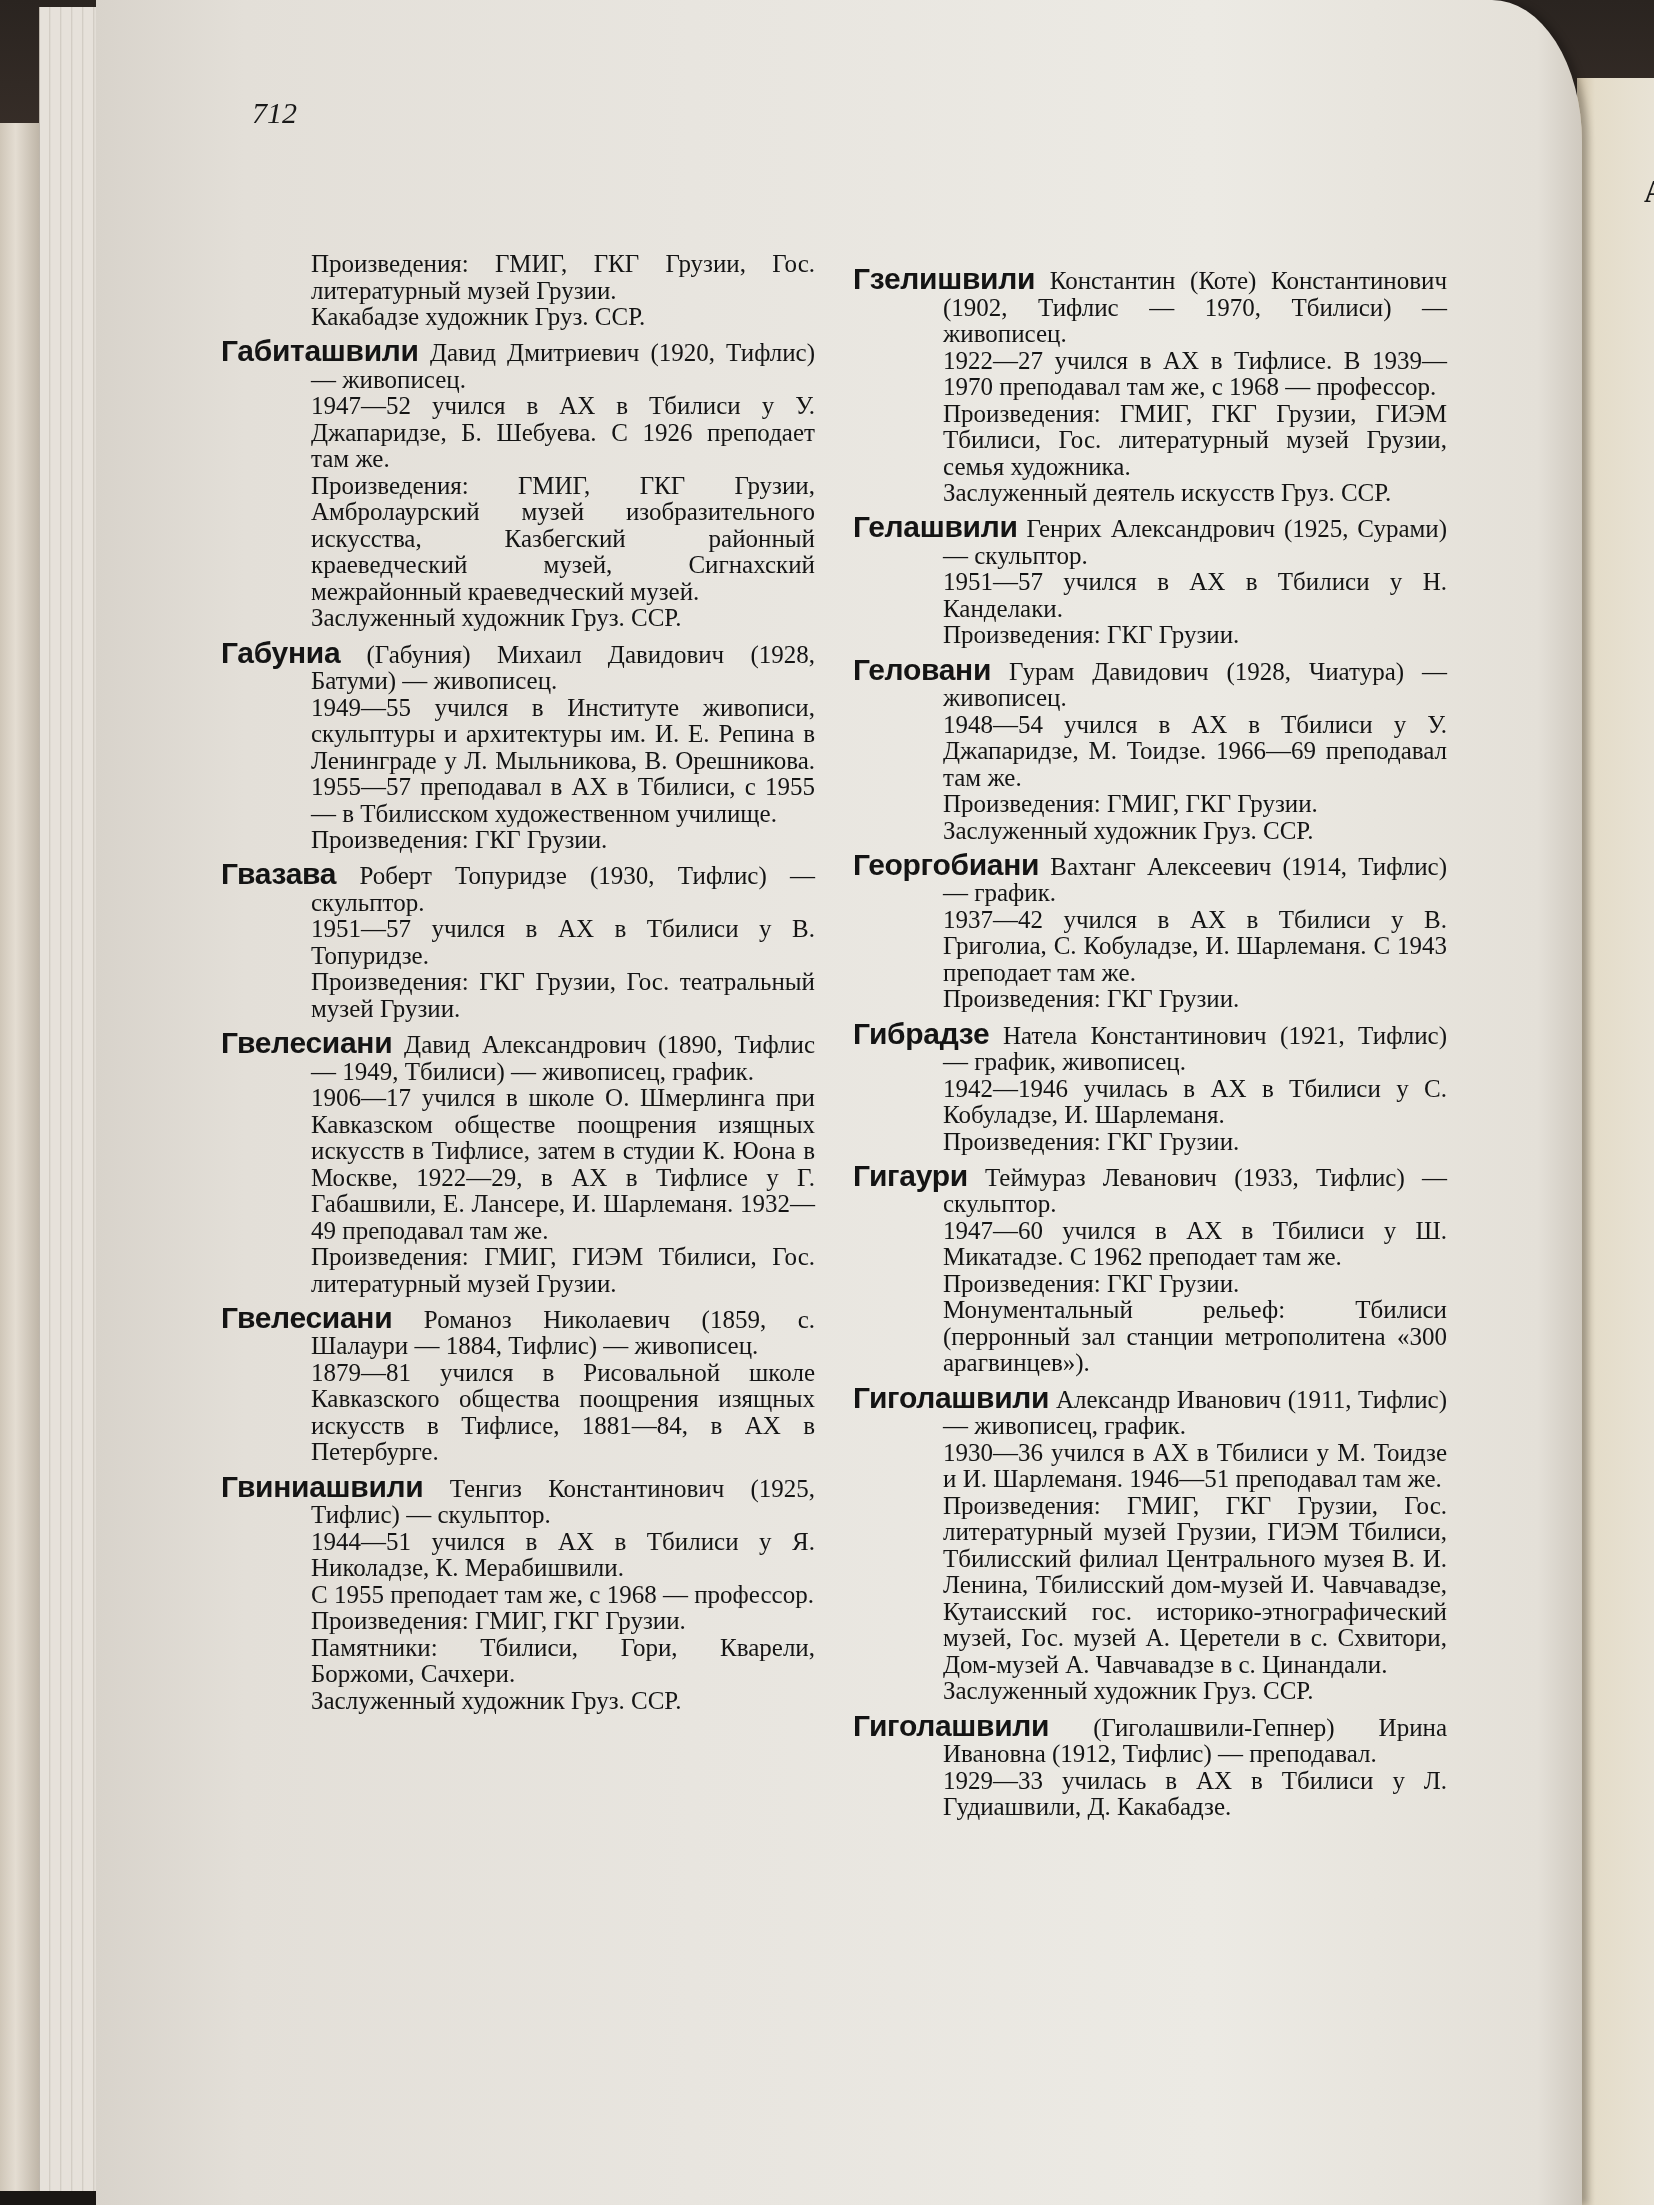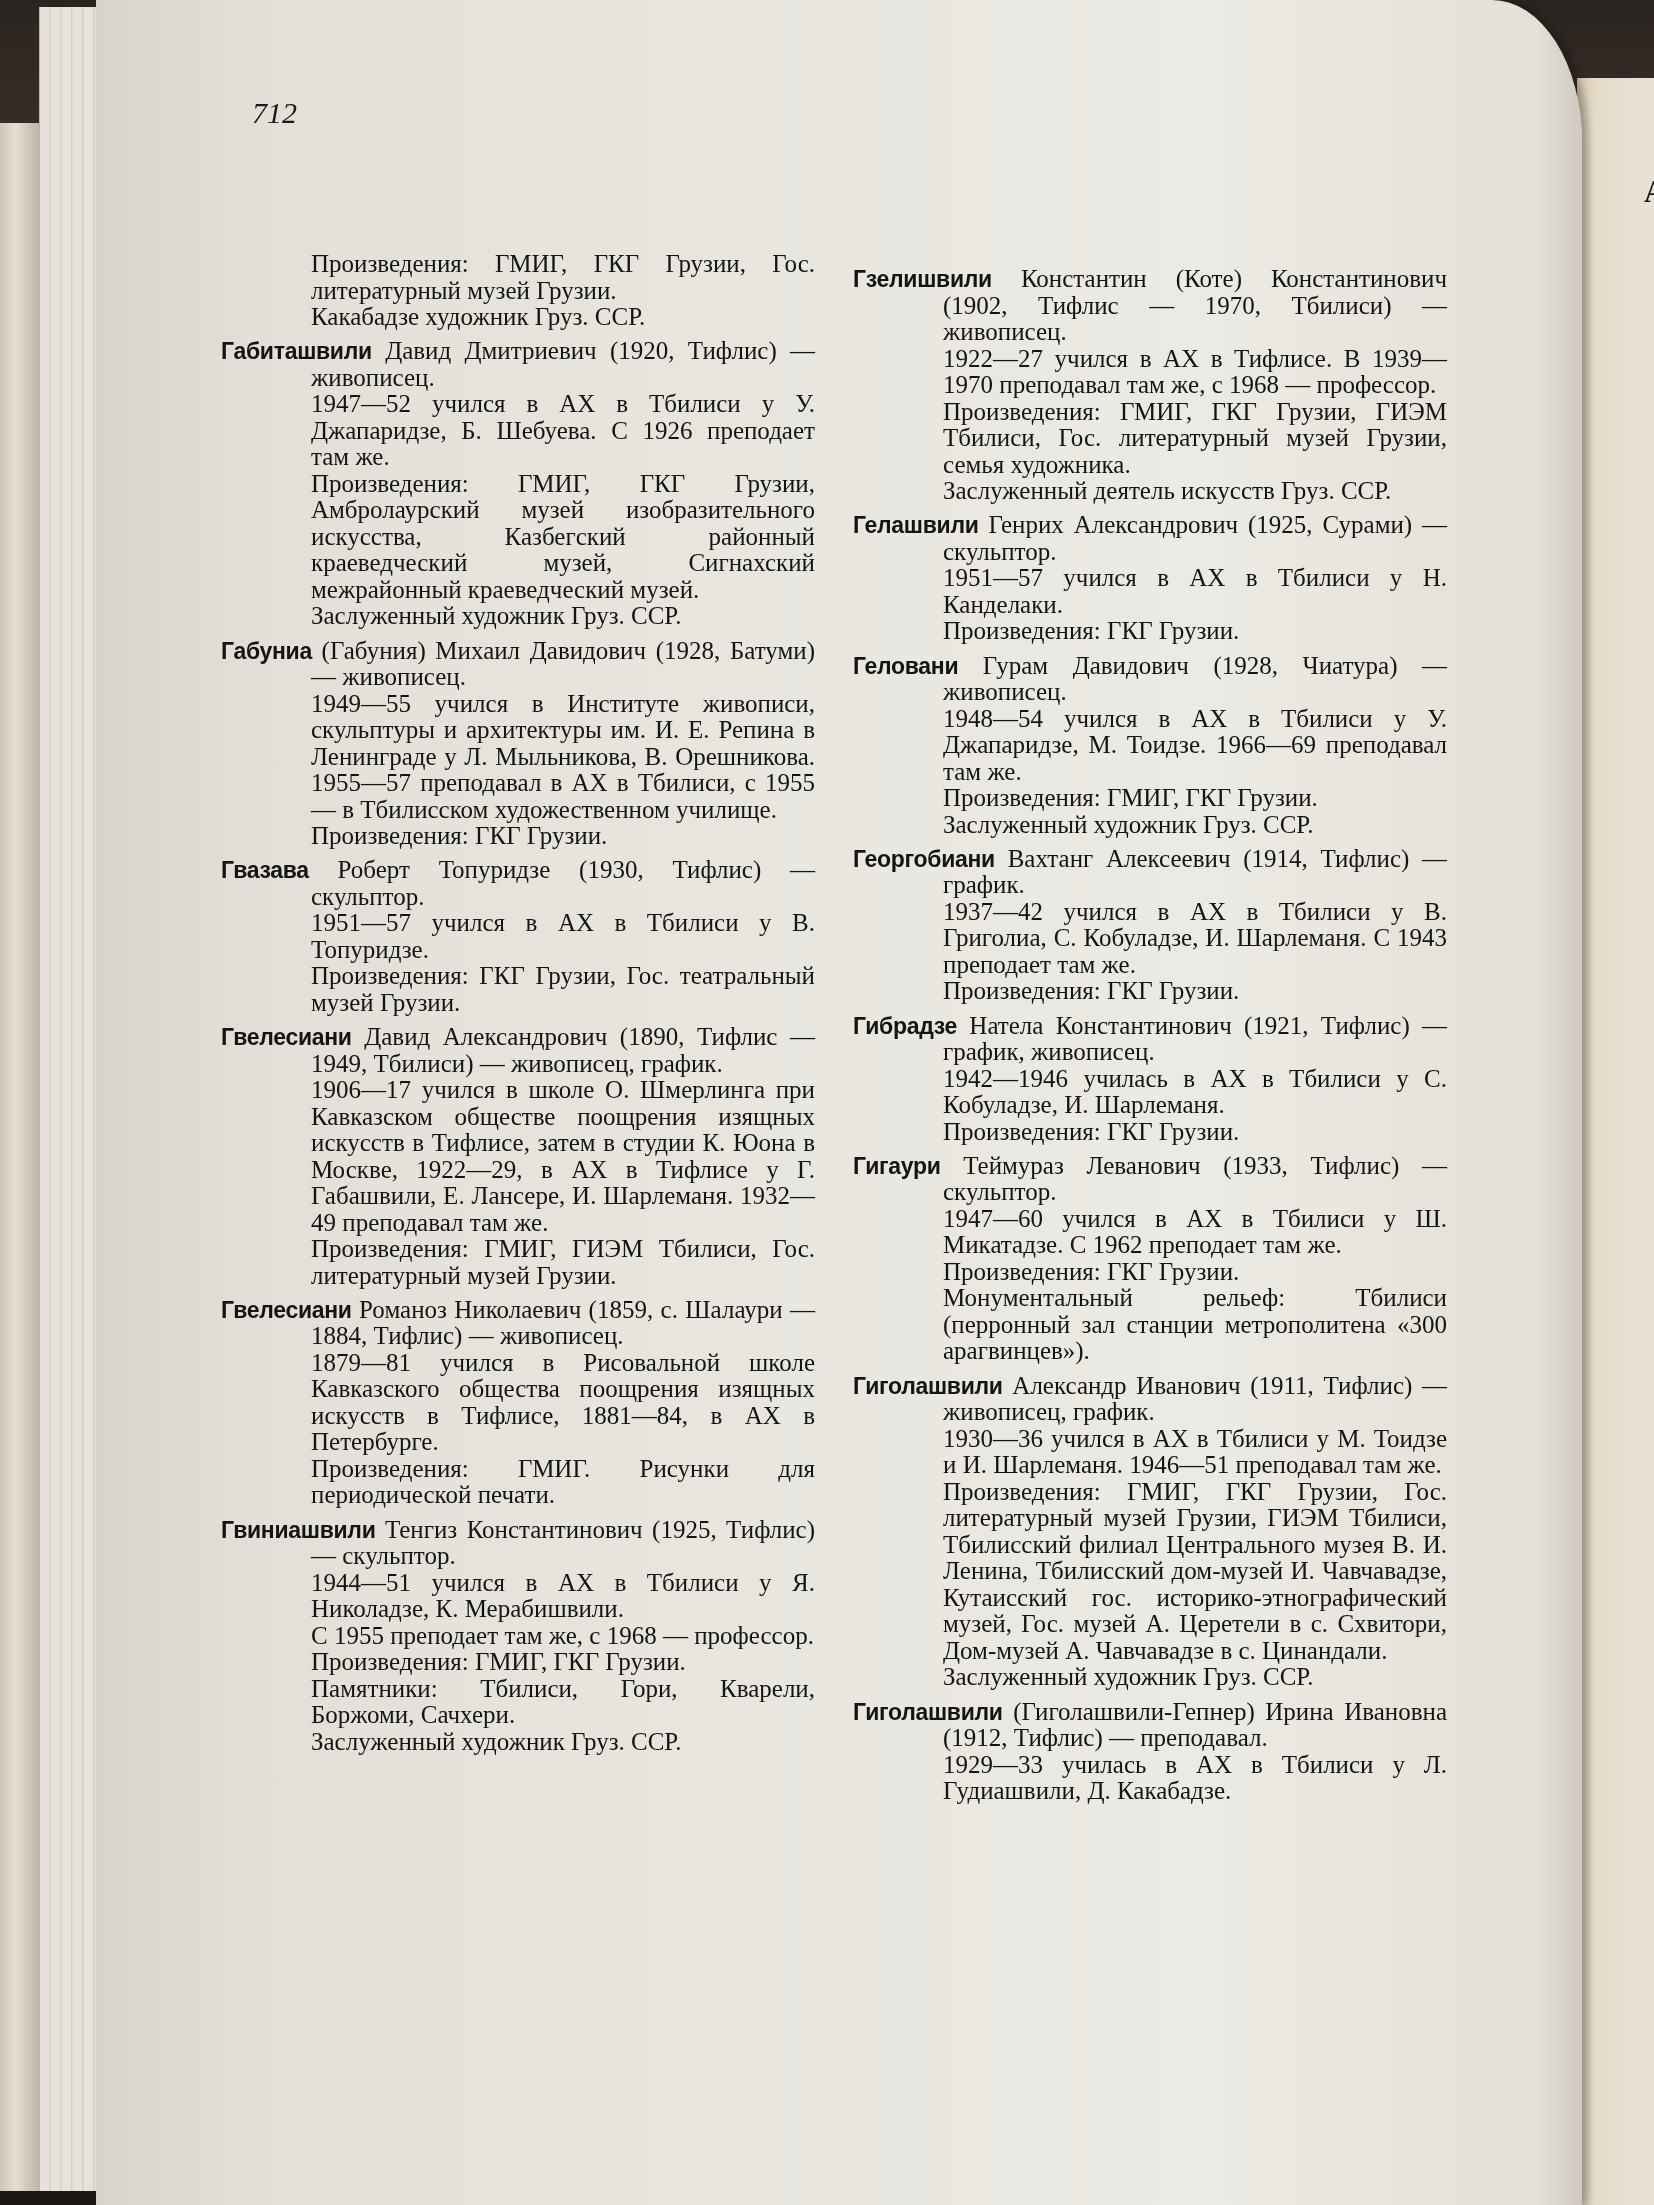--- a/index.html
+++ b/index.html
@@ -41,21 +41,21 @@
     }
     .column {
       position: absolute; top: 0; width: 594px;
       font-size: 25px; line-height: 26.5px; color: #141414;
       text-align: justify;
     }
     .col-left { left: 181px; top: 251px; margin-left: 40px; }
     .col-right { left: 853px; top: 266px; }
     .entry { margin-bottom: 7.8px; }
     .entry-head { padding-left: 0; text-indent: 0; padding-left: 90px; text-indent: -90px; }
-    .entry-name { font-weight: bold; font-family: "Liberation Sans", "DejaVu Sans", sans-serif; font-size: 23px; letter-spacing: -0.3px; }
+    .entry-name { font-weight: bold; font-family: "Liberation Sans", "DejaVu Sans", sans-serif; font-size: 30px; letter-spacing: -0.3px; }
     .para { padding-left: 90px; }
   </style>
 </head>
 <body>
 
 <div class="backdrop-top"></div>
 <div class="left-spine"></div>
 <div class="page-stack"></div>
 <div class="next-page"></div>
 <div class="next-page-glyph">А</div>
@@ -91,21 +91,20 @@
 
   <div class="entry">
     <div class="entry-head"><span class="entry-name">Гвелесиани</span> <span>Давид Александрович (1890, Тифлис — 1949, Тбилиси) — живописец, график.</span></div>
     <div class="para">1906—17 учился в школе О. Шмерлинга при Кавказском обществе поощрения изящных искусств в Тифлисе, затем в студии К. Юона в Москве, 1922—29, в АХ в Тифлисе у Г. Габашвили, Е. Лансере, И. Шарлеманя. 1932—49 преподавал там же.</div>
     <div class="para">Произведения: ГМИГ, ГИЭМ Тбилиси, Гос. литературный музей Грузии.</div>
   </div>
 
   <div class="entry">
     <div class="entry-head"><span class="entry-name">Гвелесиани</span> <span>Романоз Николаевич (1859, с. Шалаури — 1884, Тифлис) — живописец.</span></div>
     <div class="para">1879—81 учился в Рисовальной школе Кавказского общества поощрения изящных искусств в Тифлисе, 1881—84, в АХ в Петербурге.</div>
-    <div class="para">Произведения: ГМИГ. Рисунки для периодической печати.</div>
   </div>
 
   <div class="entry">
     <div class="entry-head"><span class="entry-name">Гвиниашвили</span> <span>Тенгиз Константинович (1925, Тифлис) — скульптор.</span></div>
     <div class="para">1944—51 учился в АХ в Тбилиси у Я. Николадзе, К. Мерабишвили.</div>
     <div class="para">С 1955 преподает там же, с 1968 — профессор.</div>
     <div class="para">Произведения: ГМИГ, ГКГ Грузии.</div>
     <div class="para">Памятники: Тбилиси, Гори, Кварели, Боржоми, Сачхери.</div>
     <div class="para">Заслуженный художник Груз. ССР.</div>
   </div>

